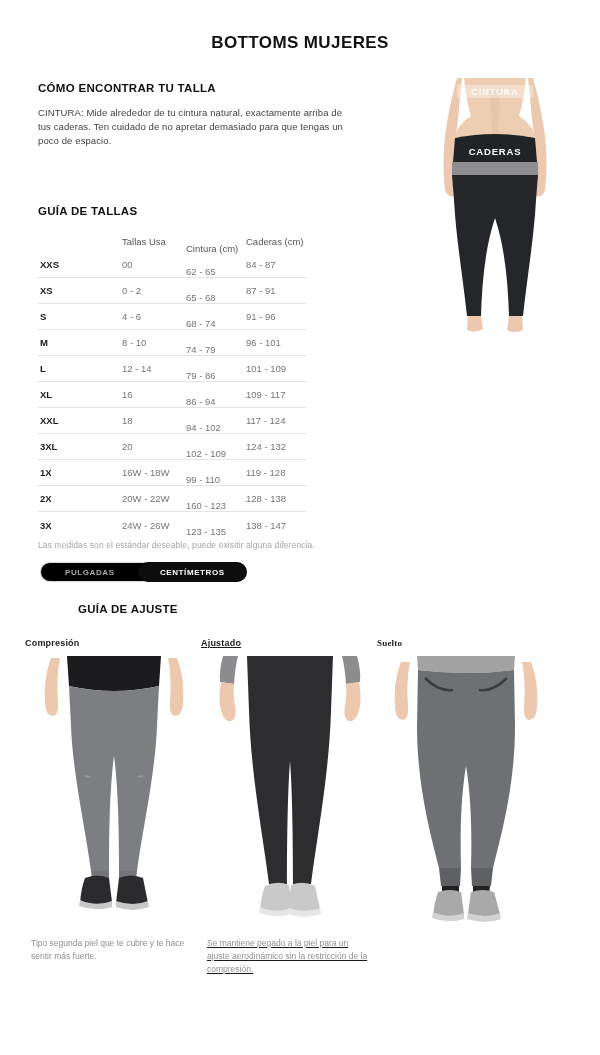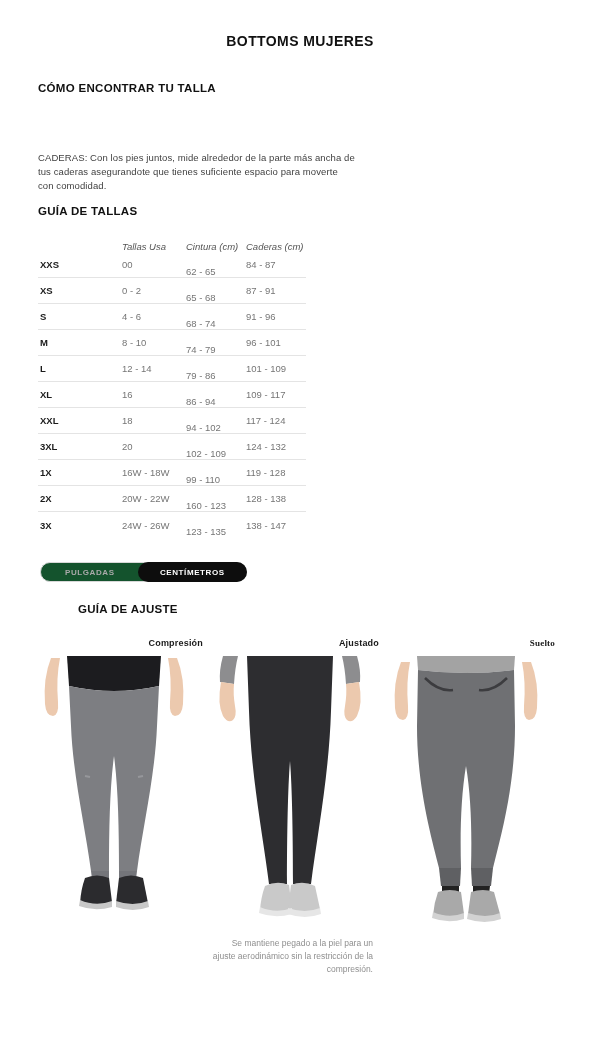--- a/index.html
+++ b/index.html
@@ -1,76 +1,99 @@
 <!DOCTYPE html>
 <html><head>
 <meta charset="utf-8">
 <style>
   * { margin:0; padding:0; box-sizing:border-box; }
   html,body { background:#fff; }
   body { font-family:"Liberation Sans", sans-serif; color:#1a1a1a; }
   #app { position:relative; width:600px; height:1055px; background:#fff; overflow:hidden; margin:0 auto; }
 
   .page-title { position:absolute; top:33px; left:0; width:600px; text-align:center;
-    font-size:14px; font-weight:800; letter-spacing:.4px; color:#111; }
+    font-size:17px; font-weight:800; letter-spacing:.4px; color:#111; }
 
   .sec-heading { position:absolute; font-size:11.5px; font-weight:800; letter-spacing:.3px; color:#111;text-align:right; }
   #howto-heading { left:38px; top:82px; }
   #tallas-heading { left:38px; top:205px; }
   #ajuste-heading { left:38px; top:603px;margin-left:40px; }
 
   .body-para { position:absolute; left:38px; width:318px; font-size:9.5px; line-height:1.45;
     color:#3f3f3f; letter-spacing:.1px; }
   #para-cintura { top:106px; }
   #para-caderas { top:151px; }
 
   
   #model-figure { position:absolute; left:424px; top:78px; width:142px; height:260px; }
 
   
   #size-table { position:absolute; left:38px; top:231px; width:268px; font-size:9.5px; }
-  .t-header { display:flex; height:21px; align-items:flex-end; color:#555;font-style:italic; }
+  .t-header { display:flex; height:21px; align-items:center; color:#555; }
   .t-row { display:flex; height:26px; align-items:center; border-bottom:1px solid #e4e4e4; }
   .t-row:last-child { border-bottom:none; }
   .c1 { width:84px; padding-left:2px; font-weight:800; color:#1a1a1a; }
   .c2 { width:64px; color:#757575; }
   .c3 { width:60px; color:#757575;margin-top:13px; }
   .c4 { width:60px; color:#757575; }
   .t-header .c2,.t-header .c3,.t-header .c4 { color:#555; }
 
   #table-note { position:absolute; left:38px; top:540px; font-size:8.5px; color:#a5a5a5; letter-spacing:.1px; }
 
   
   #unit-toggle { position:absolute; left:40px; top:562px; width:207px; height:20px;
-    border:1px solid #d8d8d8; border-radius:11px; display:flex; background:#14532d; }
+    border:1px solid #d8d8d8; border-radius:11px; display:flex; background:#000000; }
   .toggle-opt { flex:1; display:flex; align-items:center; justify-content:center;
     font-size:8px; font-weight:800; letter-spacing:.6px; color:#a9a9a9; border-radius:11px; cursor:pointer; }
   .toggle-opt.selected { background:#0d0d0d; color:#fff; margin:-1px; flex:1.12; }
 
   
-  .fit-card { position:absolute; top:638px; width:178px; text-align:right; }
+  .fit-card { position:absolute; top:638px; width:178px; text-align:left; }
   #fit-card-0 { left:25px; }
-  #fit-card-1 { left:201px; }
+  #fit-card-1 { left:201px;text-decoration:underline; }
   #fit-card-2 { left:377px;font-family:Liberation Serif, serif; }
   .fit-label { font-size:9px; font-weight:800; color:#1a1a1a; letter-spacing:.2px; }
   .fit-img { margin-top:8px; width:178px; height:268px; }
   .fit-desc { margin-top:9px; font-size:8.5px; line-height:1.5; color:#8f8f8f; padding:0 6px; }
 
   svg text { font-family:"Liberation Sans", sans-serif; }
 </style>
 </head>
 <body>
 
 <div id="app">
 
   <div class="page-title">BOTTOMS MUJERES</div>
 
   <div class="sec-heading" id="howto-heading">CÓMO ENCONTRAR TU TALLA</div>
-  <p class="body-para" id="para-caderas">CADERAS: Con los pies juntos, mide alrededor de la parte más ancha de tus caderas asegurandote que tienes suficiente espacio para  moverte con comodidad.</p>
-
+  <p class="body-para" id="para-cintura">CINTURA: Mide alrededor de tu cintura natural, exactamente arriba de tus caderas. Ten cuidado de no apretar demasiado para que tengas un poco de espacio.</p>
+
+  <div id="model-figure">
+    <svg width="142" height="260" viewBox="0 0 142 260">
+
+      <path d="M33,0 Q25,28 21,58 Q18,86 21,112 Q24,120 30,118 Q33,116 31,100 Q29,72 34,42 Q36,18 38,0 Z" fill="#ecc9ae"></path>
+      <path d="M109,0 Q117,28 121,58 Q124,86 121,112 Q118,120 112,118 Q109,116 111,100 Q113,72 108,42 Q106,18 104,0 Z" fill="#ecc9ae"></path>
+
+      <path d="M40,0 L102,0 Q100,22 95,38 Q108,46 112,60 L111,68 L31,68 L30,60 Q34,46 47,38 Q42,22 40,0 Z" fill="#eeceb3"></path>
+      <path d="M66,10 q5,3 10,0 l-2,45 q-3,2 -6,0 Z" fill="#e4bc9e" opacity=".5"></path>
+
+      <rect x="33" y="7" width="76" height="13" fill="#ffffff" opacity=".35"></rect>
+      <text x="71" y="17" text-anchor="middle" font-size="9" font-weight="bold" fill="#fdfdfd" letter-spacing="1">CINTURA</text>
+
+      <path d="M31,60 Q71,52 111,60 L113,84 L29,84 Z" fill="#212327"></path>
+      <text x="71" y="77" text-anchor="middle" font-size="9.5" font-weight="bold" fill="#ffffff" letter-spacing=".8">CADERAS</text>
+
+      <rect x="28" y="84" width="86" height="13" fill="#8e8e92"></rect>
+
+      <path d="M28,97 L114,97 L112,122 C110,160 103,200 99,238 L85,238 C84,205 81,170 71,140 C61,170 58,205 57,238 L43,238 C39,200 32,160 30,122 Z" fill="#24262a"></path>
+
+      <path d="M44,238 l13,0 l2,13 q-9,5 -16,1 z" fill="#ecc9ae"></path>
+      <path d="M85,238 l13,0 l1,14 q-8,4 -16,0 z" fill="#ecc9ae"></path>
+    </svg>
+  </div>
 
   <div class="sec-heading" id="tallas-heading">GUÍA DE TALLAS</div>
 
   <div id="size-table">
     <div class="t-header">
       <span class="c1"></span>
       <span class="c2">Tallas Usa</span>
       <span class="c3">Cintura (cm)</span>
       <span class="c4">Caderas (cm)</span>
     </div>
@@ -137,20 +160,21 @@
         </div>
         <div class="t-row">
           <span class="c1">3X</span>
           <span class="c2">24W - 26W</span>
           <span class="c3">123 - 135</span>
           <span class="c4">138 - 147</span>
         </div>
       </div>
   </div>
 
+  <div id="table-note">Las medidas son el estándar deseable, puede exisitir alguna diferencia.</div>
 
   <div id="unit-toggle">
     <span class="toggle-opt">PULGADAS</span>
     <span class="toggle-opt selected">CENTÍMETROS</span>
   </div>
 
   <div class="sec-heading" id="ajuste-heading">GUÍA DE AJUSTE</div>
 
   <div class="fit-card" id="fit-card-0">
     <div class="fit-label">Compresión</div>
@@ -165,20 +189,21 @@
       <path d="M60,120 l5,1 M118,120 l-5,1" stroke="#96979b" stroke-width="2"></path>
 
       <path d="M66,215 l18,0 l0,8 l-17,0 z" fill="#74757a"></path>
       <path d="M94,215 l18,0 l-1,8 l-17,0 z" fill="#74757a"></path>
 
       <path d="M60,222 q12,-5 24,0 l3,24 q-17,7 -32,1 q1,-14 5,-25 z" fill="#2b2b2e"></path>
       <path d="M94,222 q12,-5 24,0 l5,25 q-15,6 -32,0 l3,-25 z" fill="#2b2b2e"></path>
       <path d="M55,244 q16,7 32,1 l0,6 q-17,5 -33,-1 z" fill="#c8c8c8"></path>
       <path d="M91,245 q17,6 32,0 l1,6 q-16,6 -33,0 z" fill="#c8c8c8"></path>
     </svg>
+    <div class="fit-desc">Tipo segunda piel que te cubre y te hace sentir más fuerte.</div>
   </div>
 
   <div class="fit-card" id="fit-card-1">
     <div class="fit-label">Ajustado</div>
     <svg class="fit-img" viewBox="0 0 178 268">
 
       <path d="M22,0 q-4,14 -3,26 l14,2 q1,-16 4,-28 z" fill="#8d8d8f"></path>
       <path d="M156,0 q4,14 3,26 l-14,2 q-1,-16 -4,-28 z" fill="#8d8d8f"></path>
       <path d="M20,26 q-4,22 2,34 q5,8 10,4 q4,-4 2,-14 q-2,-12 -1,-22 z" fill="#ecc9ae"></path>
       <path d="M158,26 q4,22 -2,34 q-5,8 -10,4 q-4,-4 -2,-14 q2,-12 1,-22 z" fill="#ecc9ae"></path>

